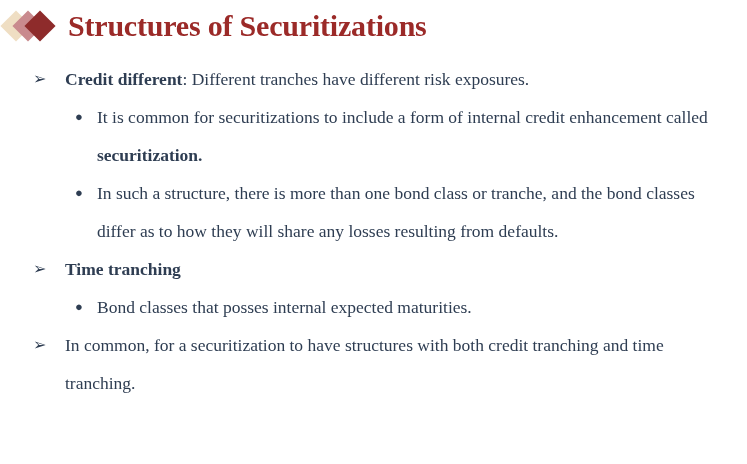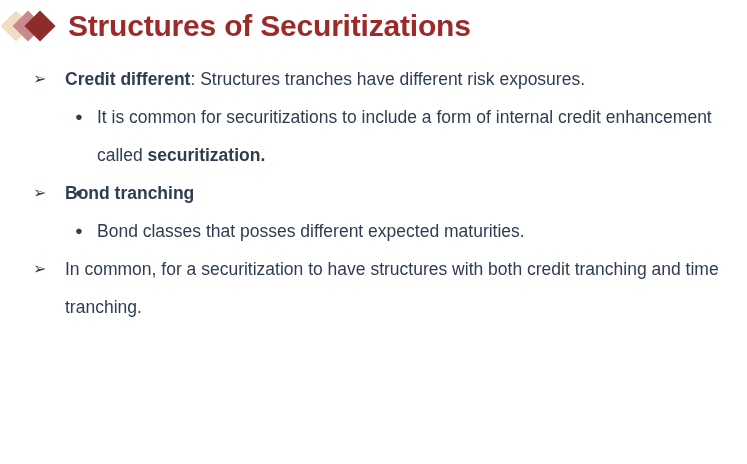--- a/index.html
+++ b/index.html
@@ -13,20 +13,21 @@
     overflow: hidden;
     font-family: "Liberation Sans", sans-serif;
     -webkit-font-smoothing: antialiased;
   }
 
   .slide {
     position: relative;
     width: 747px;
     height: 364px;
     background: #ffffff;
+    font-family: Liberation Serif, serif;
   }
 
   
   .title-row {
     position: absolute;
     left: 0px;
     top: 2px;
     display: flex;
     align-items: center;
     height: 48px;
@@ -121,40 +122,41 @@
       <i class="d2"></i>
       <i class="d3"></i>
     </div>
     <div class="slide-title">Structures of Securitizations</div>
   </div>
 
   <div class="body">
 
     <div class="lvl1">
       <span class="marker">➢</span>
-      <span class="b">Credit different</span><span>:  Structures tranches have different risk exposures.</span>
+      <span class="b">Credit different</span><span>:  Different tranches have different risk exposures.</span>
     </div>
 
     <div class="lvl2">
       <span class="marker">●</span>
       <span>It is common for securitizations to include a form of internal credit enhancement called </span><span class="b">securitization.</span>
     </div>
 
     <div class="lvl2">
       <span class="marker">●</span>
+      <span>In such a structure, there is more than one bond class or tranche, and the bond classes differ as to how they will share any losses resulting from defaults.</span>
     </div>
 
     <div class="lvl1">
       <span class="marker">➢</span>
-      <span class="b">Bond tranching</span><span></span>
+      <span class="b">Time tranching</span><span></span>
     </div>
 
     <div class="lvl2">
       <span class="marker">●</span>
-      <span>Bond classes that posses different expected maturities.</span>
+      <span>Bond classes that posses internal expected maturities.</span>
     </div>
 
     <div class="lvl1">
       <span class="marker">➢</span>
       <span>In common, for a securitization to have structures with both credit tranching and time tranching.</span>
     </div>
 
   </div>
 </div>
 

